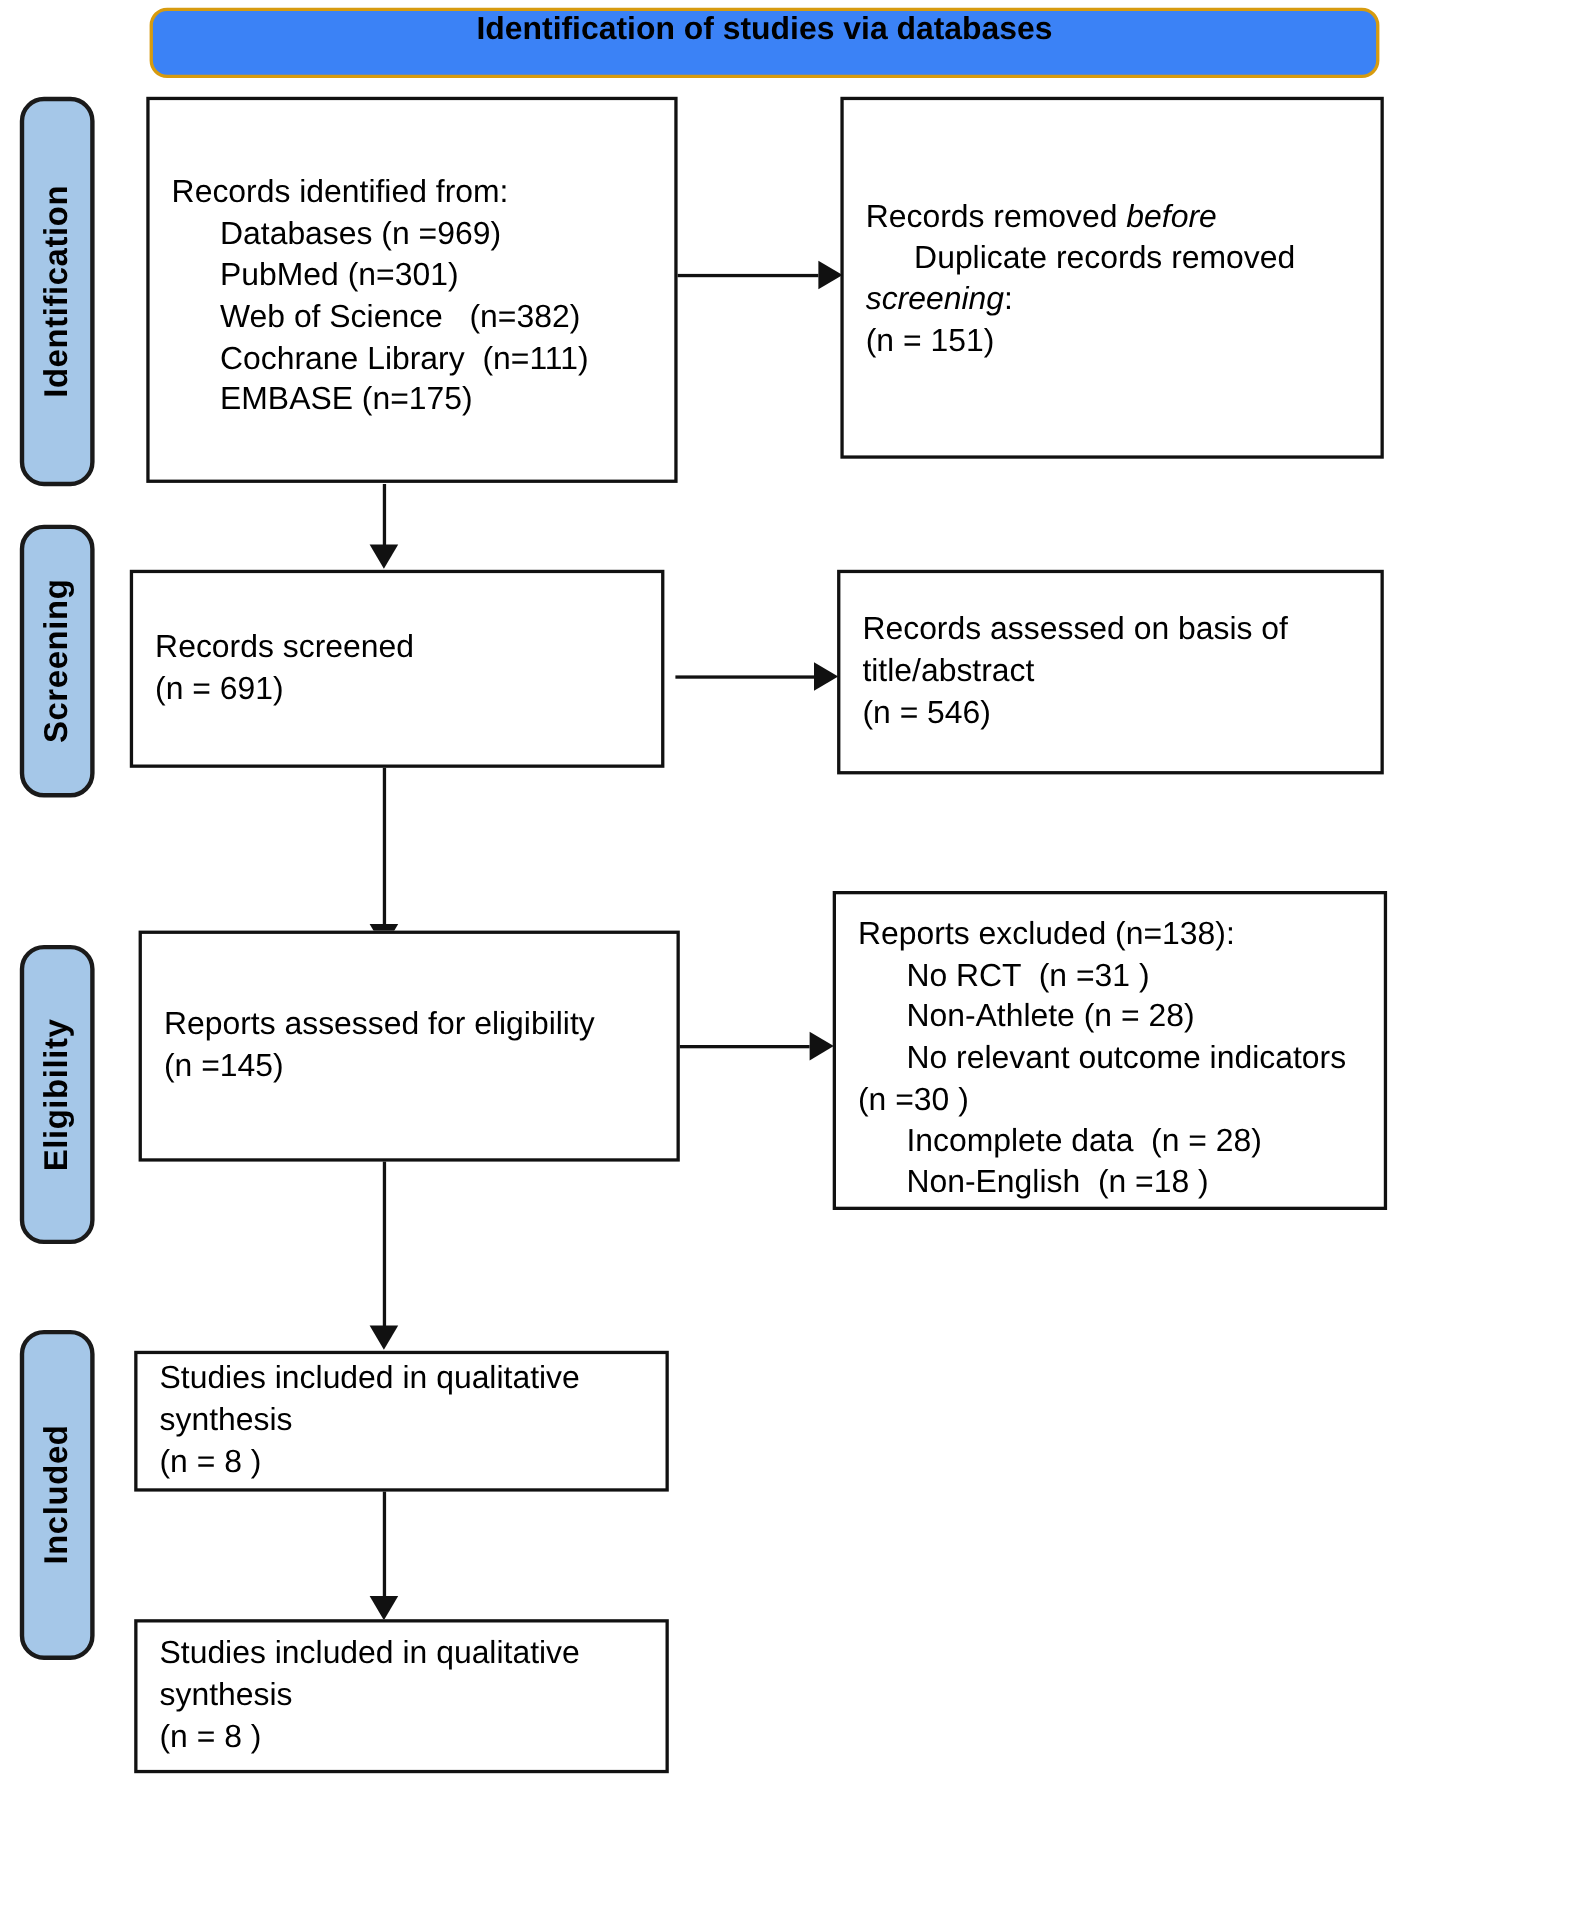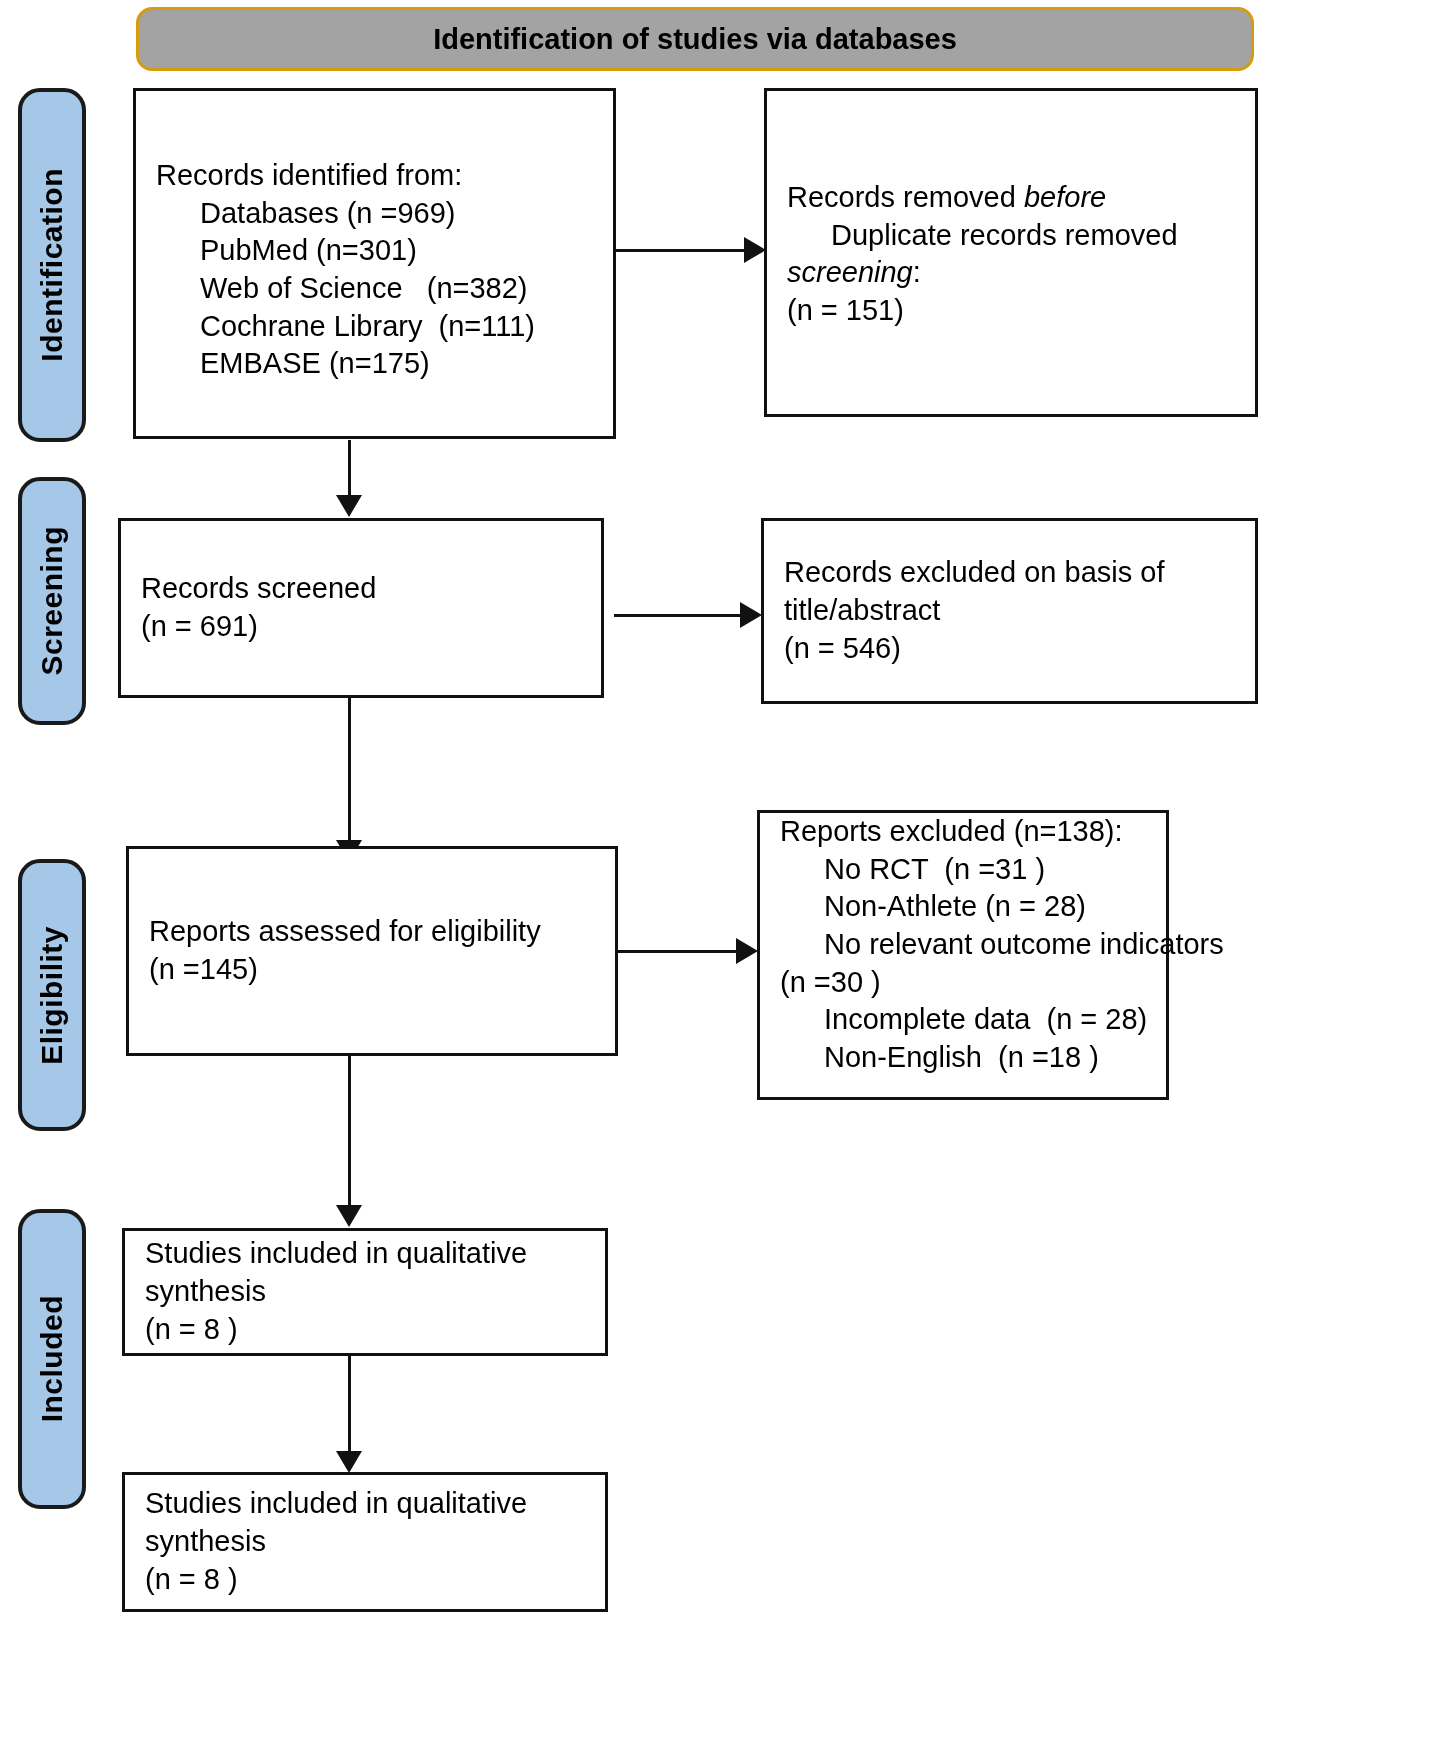--- a/index.html
+++ b/index.html
@@ -37,26 +37,25 @@
     font-size: 30px;
     letter-spacing: 0.5px;
     color: #000000;
     white-space: nowrap;
     font-family: "Liberation Sans", sans-serif;
   }
 
   
   .banner {
     position: absolute;
-    background: #a3a3a3;
+    background: #3b82f6;
     border: 3px solid #d79b0f;
     border-radius: 16px;
     box-sizing: border-box;
     display: flex;
-    align-items: center;
     justify-content: center;
     font-weight: bold;
     font-size: 29px;
     color: #000000;
   }
 
   
   .node-box {
     position: absolute;
     background: #ffffff;
@@ -152,37 +151,37 @@
 
   <div class="conn-v" style="left:348px; top:440px; height:58px;"></div>
   <div class="arrow-down" style="left:336px; top:495px;"></div>
 
   <div class="node-box" style="left:118px; top:518px; width:486px; height:180px; padding-top:0;">
     <div class="node-line">Records screened</div>
     <div class="node-line">(n = 691)</div>
   </div>
 
   <div class="node-box" style="left:761px; top:518px; width:497px; height:186px;">
-    <div class="node-line">Records excluded on basis of</div>
+    <div class="node-line">Records assessed on basis of</div>
     <div class="node-line">title/abstract</div>
     <div class="node-line">(n = 546)</div>
   </div>
 
   <div class="conn-h" style="left:614px; top:614px; width:126px;"></div>
   <div class="arrow-right" style="left:740px; top:602px;"></div>
 
   <div class="conn-v" style="left:348px; top:698px; height:145px;"></div>
   <div class="arrow-down" style="left:336px; top:840px;"></div>
 
   <div class="node-box" style="left:126px; top:846px; width:492px; height:210px;">
     <div class="node-line">Reports assessed for eligibility</div>
     <div class="node-line">(n =145)</div>
   </div>
 
-  <div class="node-box top-aligned" style="left:757px; top:810px; width:412px; height:290px; ">
+  <div class="node-box top-aligned" style="left:757px; top:810px; width:504px; height:290px; padding-top:18px;">
     <div class="node-line">Reports excluded (n=138):</div>
     <div class="node-line indent-1">No RCT  (n =31 )</div>
     <div class="node-line indent-1">Non-Athlete (n = 28)</div>
     <div class="node-line indent-1">No relevant outcome indicators</div>
     <div class="node-line">(n =30 )</div>
     <div class="node-line indent-1">Incomplete data  (n = 28)</div>
     <div class="node-line indent-1">Non-English  (n =18 )</div>
   </div>
 
   <div class="conn-h" style="left:618px; top:950px; width:118px;"></div>

